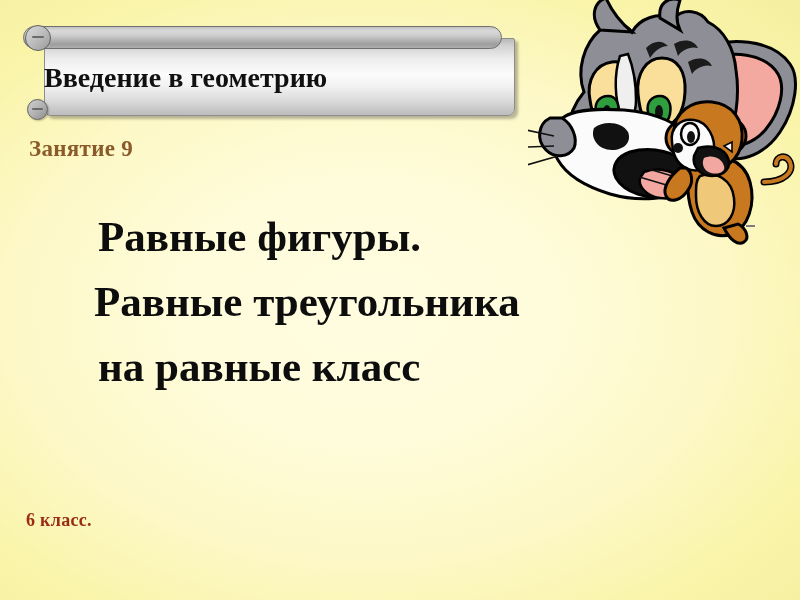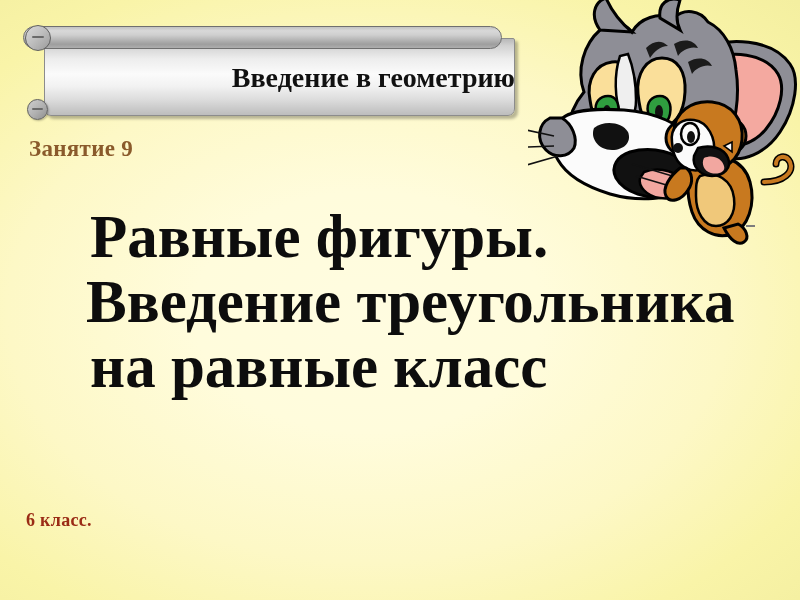--- a/index.html
+++ b/index.html
@@ -114,21 +114,21 @@
     width: 11px;
     height: 2px;
     background: #6a6a6a;
     border-radius: 1px;
   }
   .banner-label {
     position: absolute;
     left: 21px;
     top: 47px;
     width: 471px;
-    text-align: right;
+    text-align: left;
     font-size: 28px;
     font-weight: bold;
     color: #111111;
     letter-spacing: 0px;
     line-height: 34px;
     white-space: nowrap;
   }
 
   
   #lesson-number {
@@ -137,25 +137,25 @@
     top: 136px;
     font-size: 23px;
     font-weight: bold;
     color: #8a5a2b;
     letter-spacing: 0.3px;
   }
 
   
   #main-title {
     position: absolute;
-    left: 46px;
+    left: 54px;
     top: 204px;
     width: 700px;
     color: #0d0d0d;
-    font-size: 61px;
+    font-size: 43px;
     font-weight: bold;
     line-height: 65px;
     letter-spacing: 0px;
   }
   #main-title .tline { display: block; white-space: nowrap; }
   #main-title .tline-1 { padding-left: 44px; }
   #main-title .tline-2 { padding-left: 40px; }
   #main-title .tline-3 { padding-left: 44px; }
 
   
@@ -189,21 +189,21 @@
     <div class="banner-rod"></div>
     <div class="curl-top"></div>
     <div class="curl-bottom"></div>
     <div class="banner-label">Введение в геометрию</div>
   </div>
 
   <div id="lesson-number">Занятие 9</div>
 
   <div id="main-title">
     <span class="tline tline-1">Равные фигуры.</span>
-    <span class="tline tline-2">Введение треугольника</span>
+    <span class="tline tline-2">Равные треугольника</span>
     <span class="tline tline-3">на равные класс</span>
   </div>
 
   <div id="grade-line">6 класс.</div>
 
   <div id="tom-jerry">
     <svg viewBox="0 0 276 252" xmlns="http://www.w3.org/2000/svg">
 
       <g>
 

